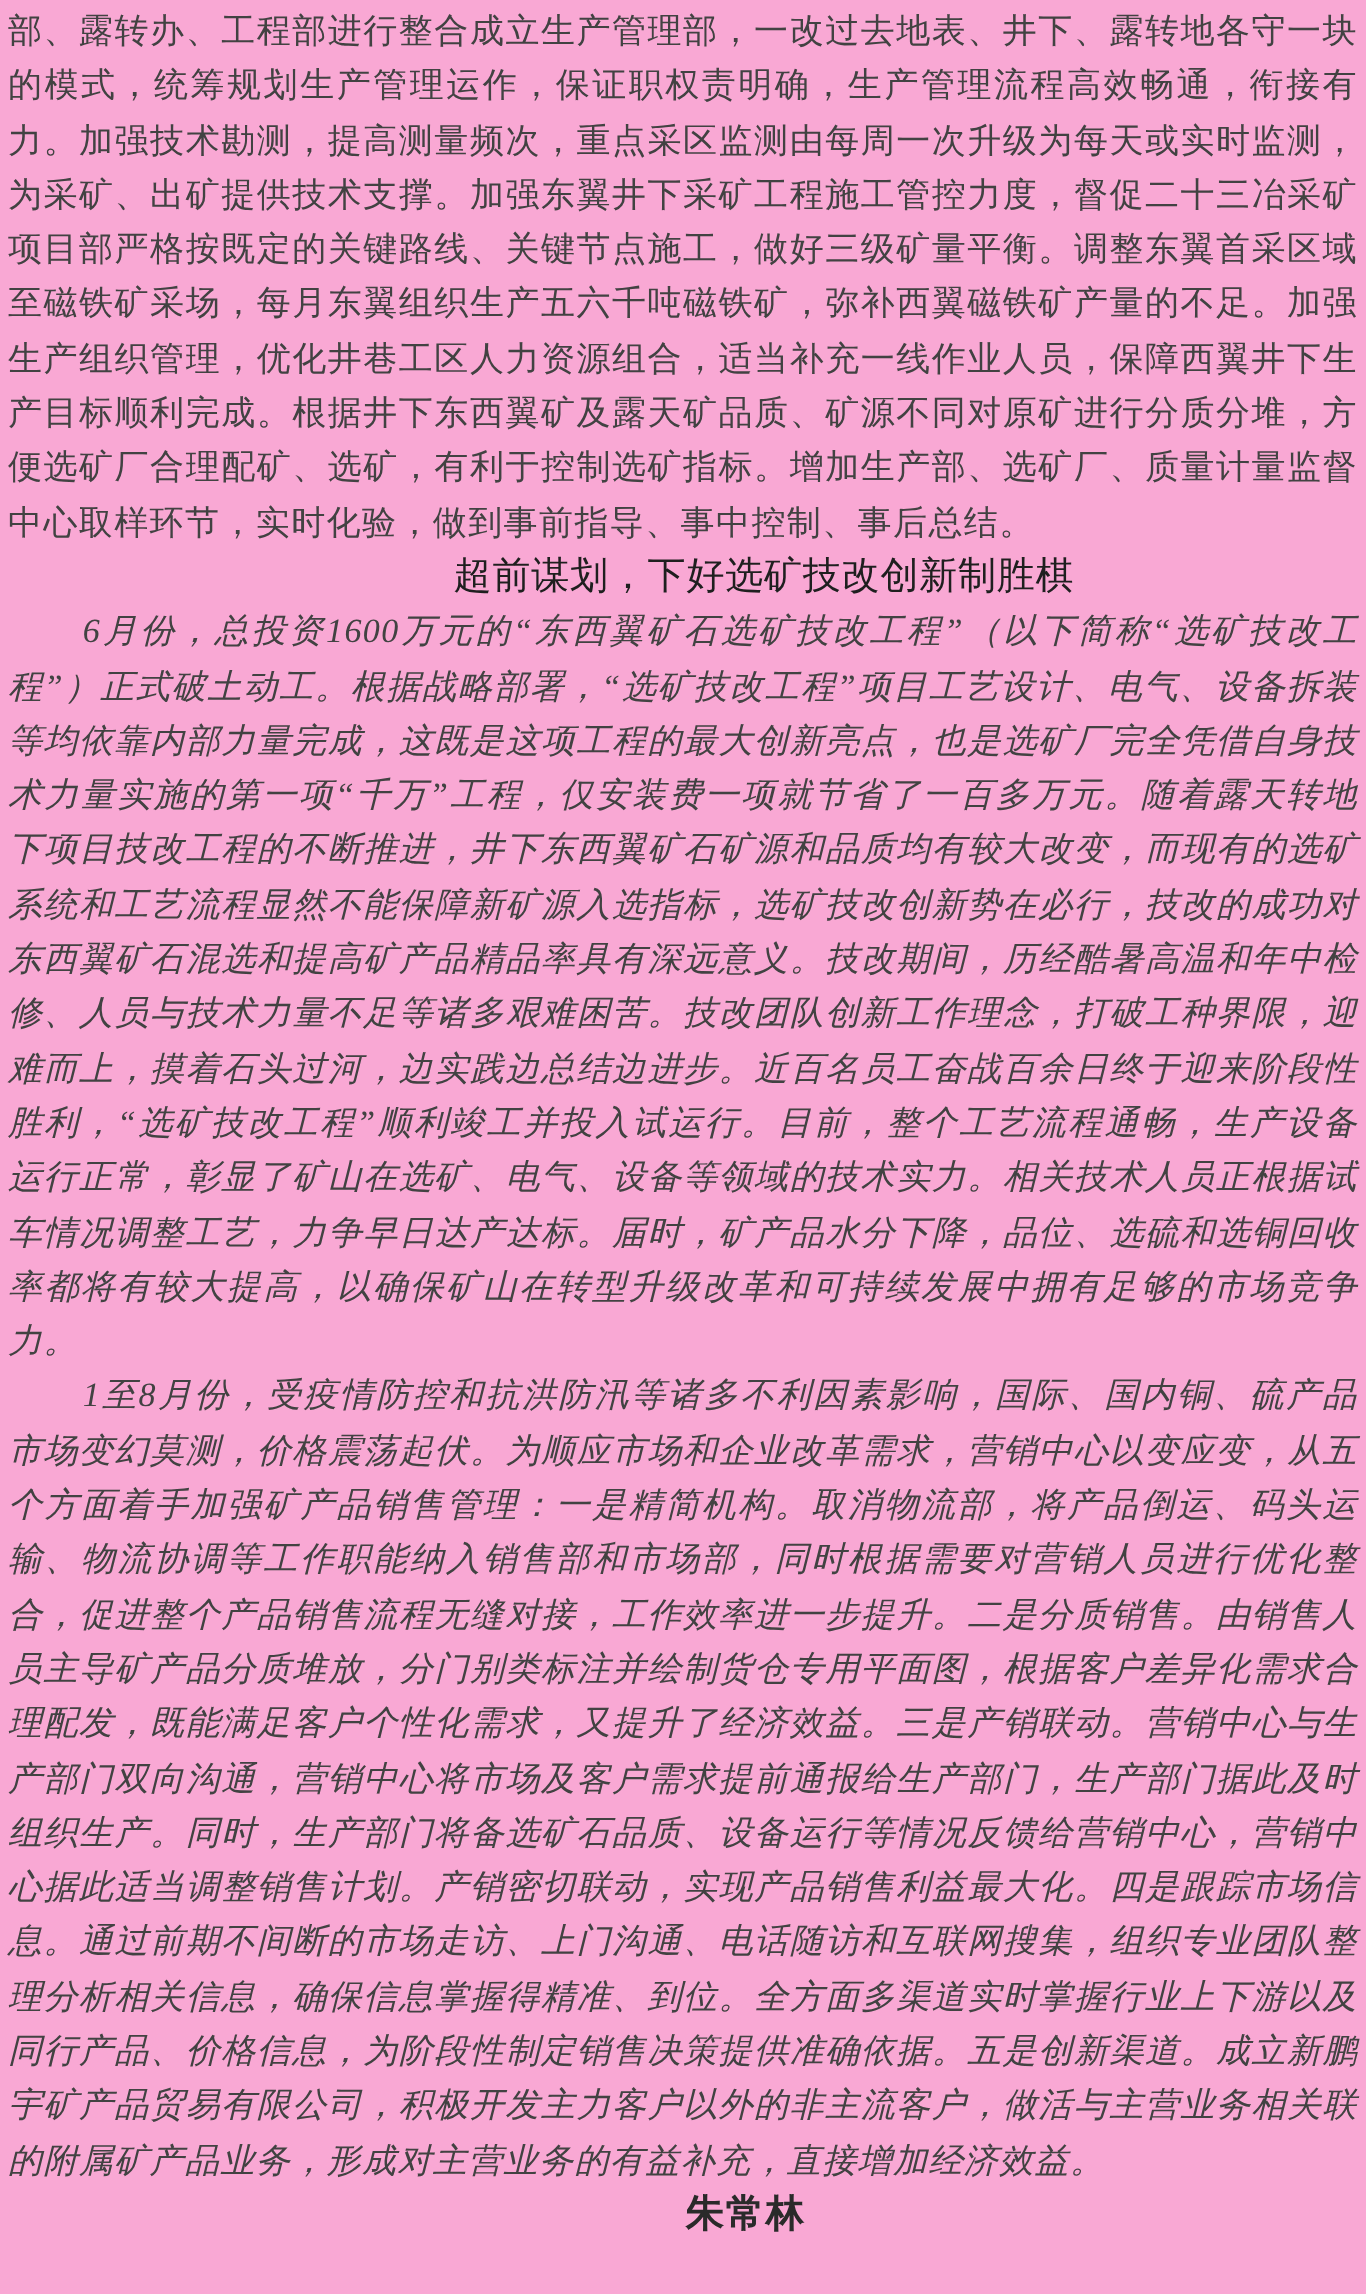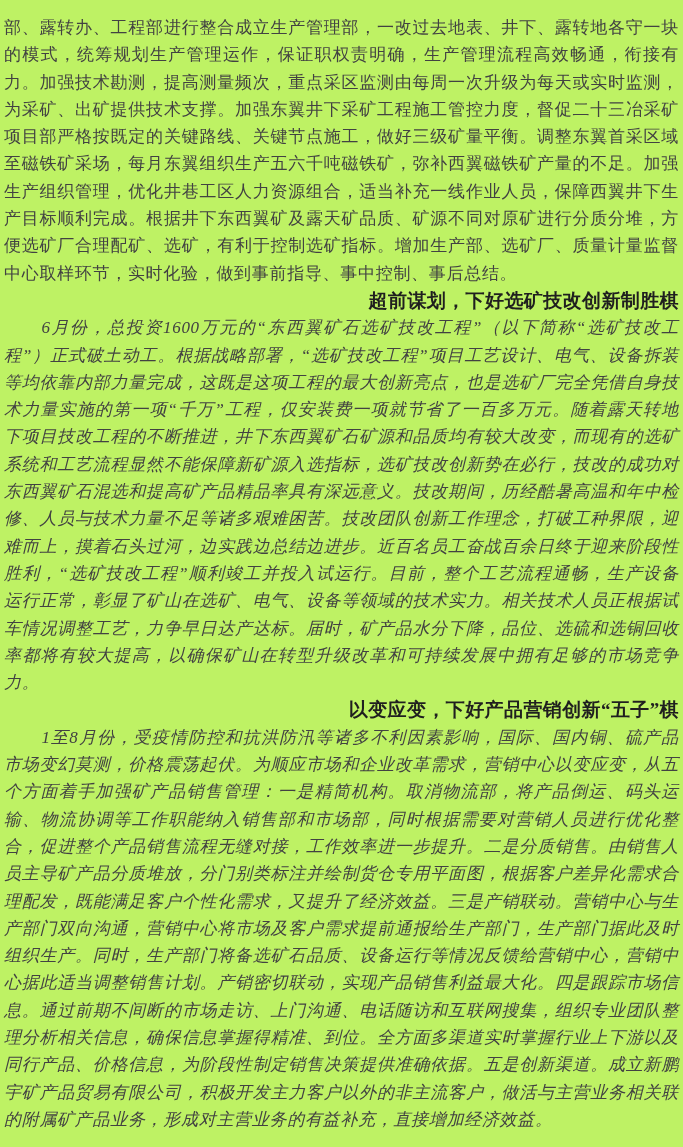--- a/index.html
+++ b/index.html
@@ -5,23 +5,23 @@
   html, body {
     margin: 0;
     padding: 0;
     background: #ffffff;
   }
   .page {
     position: relative;
     width: 683px;
     height: 1147px;
     box-sizing: border-box;
-    padding: 14px 4px 0 4px;
+    padding: 2px 4px 0 4px;
     overflow: hidden;
-    background: #bef264;
+    background: #f9a8d4;
     font-family: "Liberation Serif", "DejaVu Serif", serif;
     color: #424242;
     font-size: 17px;
     line-height: 27.3px;
     letter-spacing: 0.7px;
     text-align: justify;
   }
   .body-par {
     margin: 0;
     padding: 0;
@@ -30,23 +30,23 @@
   .body-par.indent {
     text-indent: 2.2em;
     font-style: italic;
   }
   .section-heading {
     margin: 0;
     padding: 0 0 0 81px;
     font-size: 19px;
     line-height: 27.3px;
     letter-spacing: 0.4px;
-    font-weight: bold;
+    font-weight: normal;
     color: #1f1f1f;
-    text-align: right;
+    text-align: center;
   }
   .signature {
     margin: 0;
     padding: 0;
     text-indent: 339px;
     font-size: 19px;
     line-height: 27.3px;
     letter-spacing: 1px;
     font-weight: bold;
     color: #2a2a2a;
@@ -56,17 +56,17 @@
 </head>
 <body>
 
 <div class="page">
   <p class="body-par">部、露转办、工程部进行整合成立生产管理部，一改过去地表、井下、露转地各守一块的模式，统筹规划生产管理运作，保证职权责明确，生产管理流程高效畅通，衔接有力。加强技术勘测，提高测量频次，重点采区监测由每周一次升级为每天或实时监测，为采矿、出矿提供技术支撑。加强东翼井下采矿工程施工管控力度，督促二十三冶采矿项目部严格按既定的关键路线、关键节点施工，做好三级矿量平衡。调整东翼首采区域至磁铁矿采场，每月东翼组织生产五六千吨磁铁矿，弥补西翼磁铁矿产量的不足。加强生产组织管理，优化井巷工区人力资源组合，适当补充一线作业人员，保障西翼井下生产目标顺利完成。根据井下东西翼矿及露天矿品质、矿源不同对原矿进行分质分堆，方便选矿厂合理配矿、选矿，有利于控制选矿指标。增加生产部、选矿厂、质量计量监督中心取样环节，实时化验，做到事前指导、事中控制、事后总结。</p>
 
   <h2 class="section-heading">超前谋划，下好选矿技改创新制胜棋</h2>
 
   <p class="body-par indent">6月份，总投资1600万元的“东西翼矿石选矿技改工程”（以下简称“选矿技改工程”）正式破土动工。根据战略部署，“选矿技改工程”项目工艺设计、电气、设备拆装等均依靠内部力量完成，这既是这项工程的最大创新亮点，也是选矿厂完全凭借自身技术力量实施的第一项“千万”工程，仅安装费一项就节省了一百多万元。随着露天转地下项目技改工程的不断推进，井下东西翼矿石矿源和品质均有较大改变，而现有的选矿系统和工艺流程显然不能保障新矿源入选指标，选矿技改创新势在必行，技改的成功对东西翼矿石混选和提高矿产品精品率具有深远意义。技改期间，历经酷暑高温和年中检修、人员与技术力量不足等诸多艰难困苦。技改团队创新工作理念，打破工种界限，迎难而上，摸着石头过河，边实践边总结边进步。近百名员工奋战百余日终于迎来阶段性胜利，“选矿技改工程”顺利竣工并投入试运行。目前，整个工艺流程通畅，生产设备运行正常，彰显了矿山在选矿、电气、设备等领域的技术实力。相关技术人员正根据试车情况调整工艺，力争早日达产达标。届时，矿产品水分下降，品位、选硫和选铜回收率都将有较大提高，以确保矿山在转型升级改革和可持续发展中拥有足够的市场竞争力。</p>
 
-  <h2 class="section-heading">以变应变，下好产品营销创新“五子”棋</h2>
 
   <p class="body-par indent">1至8月份，受疫情防控和抗洪防汛等诸多不利因素影响，国际、国内铜、硫产品市场变幻莫测，价格震荡起伏。为顺应市场和企业改革需求，营销中心以变应变，从五个方面着手加强矿产品销售管理：一是精简机构。取消物流部，将产品倒运、码头运输、物流协调等工作职能纳入销售部和市场部，同时根据需要对营销人员进行优化整合，促进整个产品销售流程无缝对接，工作效率进一步提升。二是分质销售。由销售人员主导矿产品分质堆放，分门别类标注并绘制货仓专用平面图，根据客户差异化需求合理配发，既能满足客户个性化需求，又提升了经济效益。三是产销联动。营销中心与生产部门双向沟通，营销中心将市场及客户需求提前通报给生产部门，生产部门据此及时组织生产。同时，生产部门将备选矿石品质、设备运行等情况反馈给营销中心，营销中心据此适当调整销售计划。产销密切联动，实现产品销售利益最大化。四是跟踪市场信息。通过前期不间断的市场走访、上门沟通、电话随访和互联网搜集，组织专业团队整理分析相关信息，确保信息掌握得精准、到位。全方面多渠道实时掌握行业上下游以及同行产品、价格信息，为阶段性制定销售决策提供准确依据。五是创新渠道。成立新鹏宇矿产品贸易有限公司，积极开发主力客户以外的非主流客户，做活与主营业务相关联的附属矿产品业务，形成对主营业务的有益补充，直接增加经济效益。</p>
 
+  <div class="signature">朱常林</div>
 </div>
 
 </body></html>

